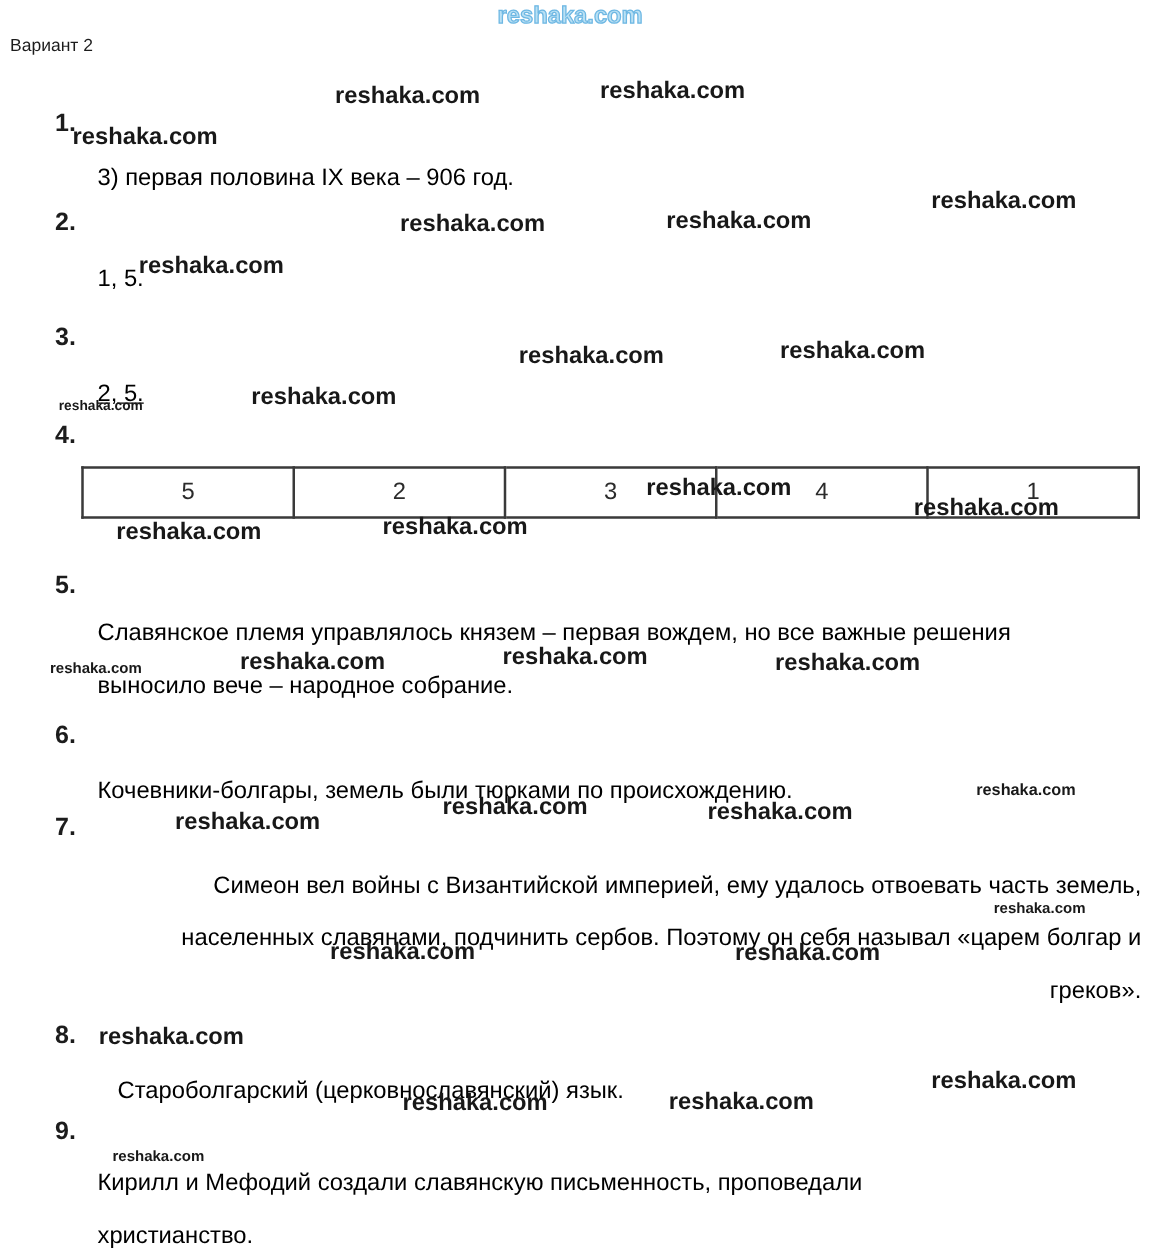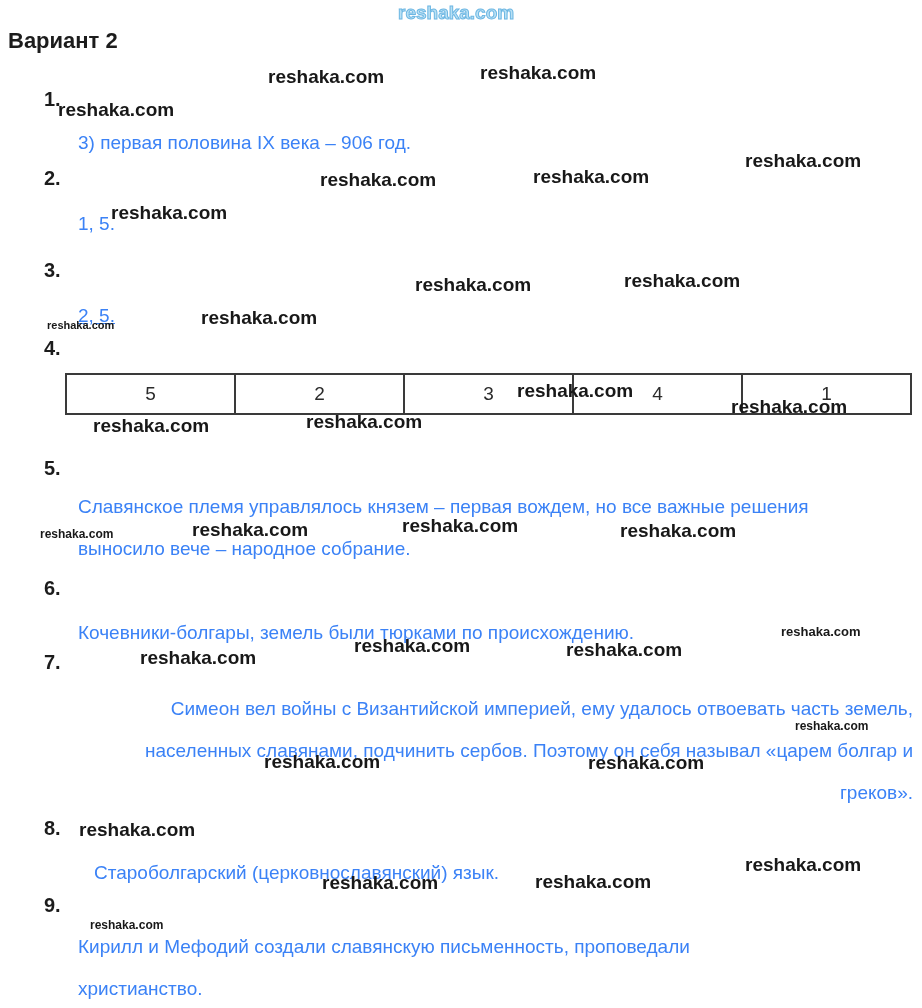--- a/index.html
+++ b/index.html
@@ -11,37 +11,37 @@
   .page {
     position: relative;
     width: 922px;
     height: 1008px;
     background: #ffffff;
     overflow: hidden;
     color: #2a2a2a;
   }
   .title {
     position: absolute;
-    font-size: 22px;
-    font-weight: bold;
+    font-size: 14px;
+    font-weight: normal;
     color: #1c1c1c;
     white-space: nowrap;
   }
   .num {
     position: absolute;
     font-size: 20px;
     font-weight: bold;
     color: #1c1c1c;
     white-space: nowrap;
   }
   .answer {
     position: absolute;
     font-size: 19px;
     line-height: 42px;
-    color: #3b82f6;
+    color: #000000;
   }
   .nowrap { white-space: nowrap; }
   table.answer-table {
     position: absolute;
     left: 65px;
     top: 373px;
     width: 847px;
     border-collapse: collapse;
     table-layout: fixed;
   }

